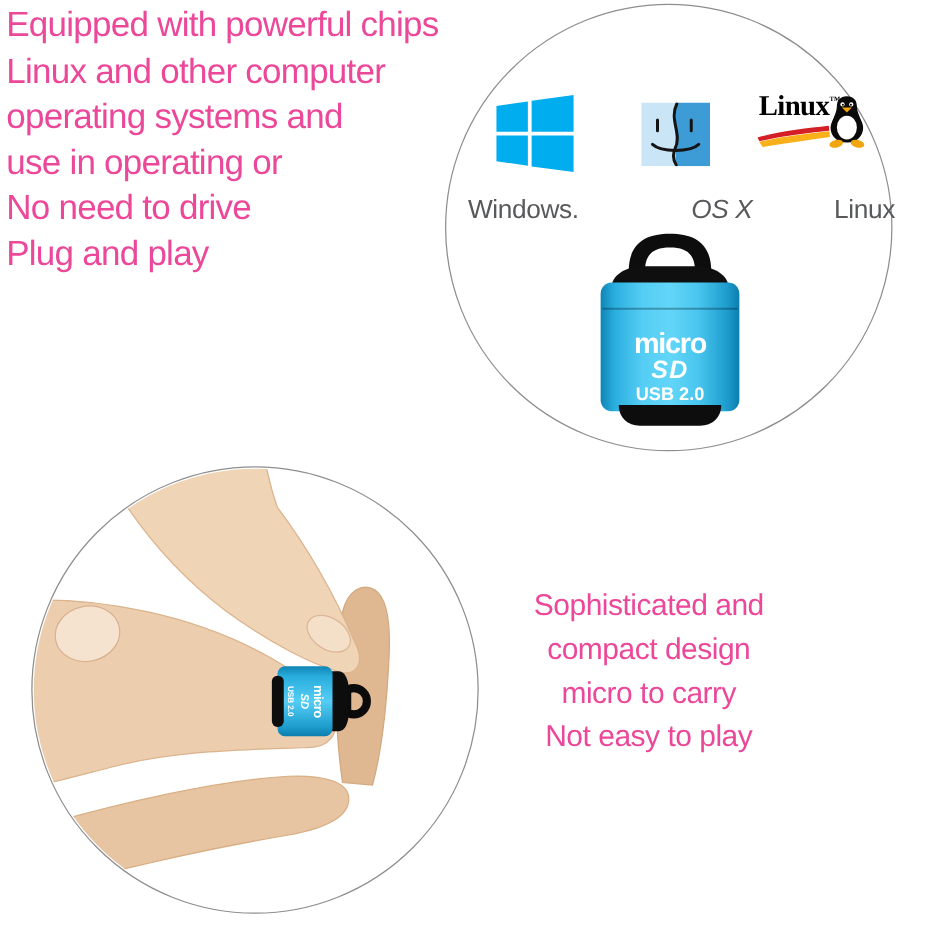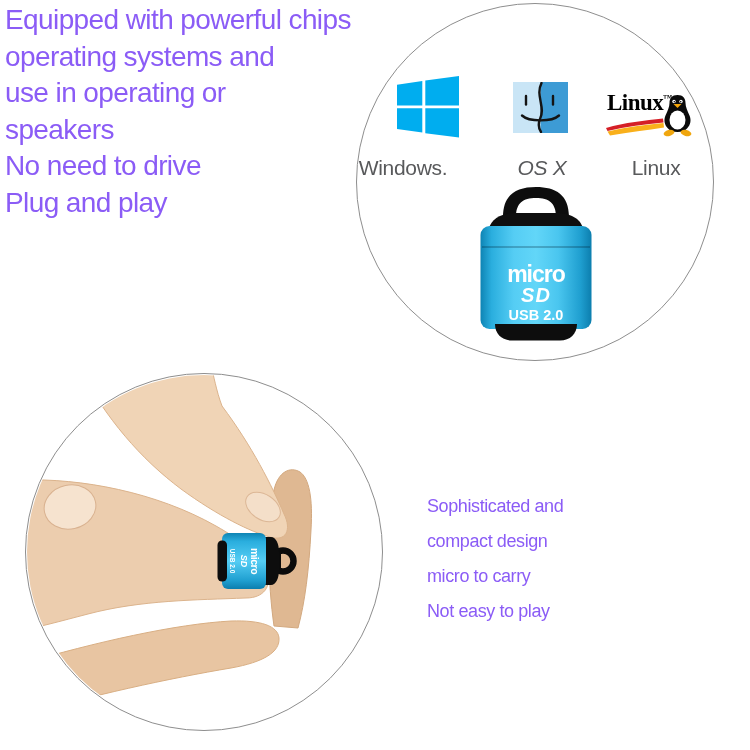--- a/index.html
+++ b/index.html
@@ -1,43 +1,43 @@
 <!DOCTYPE html>
 <html><head>
 <meta charset="utf-8">
 <style>
   html,body{margin:0;padding:0;background:#fff;}
   .canvas{position:relative;width:750px;height:750px;background:#fff;overflow:hidden;
           font-family:"Liberation Sans","DejaVu Sans",sans-serif;}
-  .feature-text{position:absolute;color:#8b5cf6;white-space:nowrap;}
+  .feature-text{position:absolute;color:#ec4899;white-space:nowrap;}
   .feature-text.tl{left:5px;top:2px;font-size:28px;line-height:36.5px;letter-spacing:-0.6px;}
-  .feature-text.br{left:427px;top:489px;font-size:18px;line-height:35px;letter-spacing:-0.4px;}
+  .feature-text.br{left:427px;top:467px;font-size:24px;line-height:35px;letter-spacing:-0.4px;text-align:center;}
   .circle{position:absolute;border:1px solid #8e8e8e;border-radius:50%;background:#fff;box-sizing:border-box;}
   .top-circle{left:356px;top:3px;width:358px;height:358px;}
   .bottom-circle{left:25px;top:373px;width:358px;height:358px;}
   .abs{position:absolute;}
-  .os-label{position:absolute;width:120px;text-align:center;color:#58595b;
+  .os-label{position:absolute;width:120px;text-align:right;color:#58595b;
             font-size:21px;letter-spacing:-0.3px;top:152px;}
   .linux-logotype{position:absolute;left:2px;top:-4px;
             font-family:"Liberation Serif","DejaVu Serif",serif;font-weight:700;
             font-size:23px;color:#000;letter-spacing:-0.5px;}
   .linux-tm{font-size:9px;vertical-align:9px;letter-spacing:0;}
   svg{display:block;}
   svg text{font-family:"Liberation Sans","DejaVu Sans",sans-serif;}
 </style>
 </head>
 <body>
 
 <div class="canvas">
 
   <div class="feature-text tl">
     <div>Equipped with powerful chips</div>
+    <div>Linux and other computer</div>
     <div>operating systems and</div>
     <div>use in operating or</div>
-    <div>speakers</div>
     <div>No need to drive</div>
     <div>Plug and play</div>
   </div>
 
   <div class="circle top-circle">
 
     <div class="abs" style="left:40px;top:72px;">
       <svg width="62" height="62" viewBox="0 0 62 62">
         <polygon points="0,8.8 25.3,5.1 25.3,29.4 0,29.4" fill="#00adef"></polygon>
         <polygon points="28.3,4.6 62,0 62,29.4 28.3,29.4" fill="#00adef"></polygon>
@@ -54,21 +54,21 @@
         <g fill="none" stroke="#141414" stroke-width="2.4" stroke-linecap="round">
           <path d="M28.5,1 C22,14 33,25 27,37 C25,42 26,47 28,50"></path>
           <path d="M13,14 L13,22.5"></path>
           <path d="M40,14 L40,22.5"></path>
           <path d="M9,33.5 C16,40 39,40 46,33.5"></path>
         </g>
       </svg>
     </div>
     <div class="os-label" style="left:125px;font-style:italic;">OS X</div>
 
-    <div class="abs" style="left:248px;top:90px;width:96px;height:46px;text-align:right;">
+    <div class="abs" style="left:248px;top:72px;width:96px;height:46px;text-align:right;">
       <div class="linux-logotype"><span>Linux</span><span class="linux-tm">™</span></div>
       <svg class="abs" style="left:0;top:24px;" width="60" height="18" viewBox="0 0 60 18">
         <path d="M1,10 C20,4.5 40,2.5 58,0.5 L58.5,4.5 C40,6.5 21,8.5 2.5,13 Z" fill="#d51f26"></path>
         <path d="M2.5,13.5 C21,9 40,7 58.5,5 L59,9.5 C42,12 24,14.5 5,17.5 Z" fill="#f9b01b"></path>
       </svg>
       <svg class="abs" style="left:56px;top:0;" width="33" height="43" viewBox="0 0 33 43">
         <path d="M16.5,1 C11,1 8.5,4.5 8.5,9 C8.5,13 6.5,17 4.5,21.5 C2.5,26 3.5,31 7,34.5 C9,36.5 12,38 16.5,38 C21,38 24,36.5 26,34.5 C29.5,31 30.5,26 28.5,21.5 C26.5,17 24.5,13 24.5,9 C24.5,4.5 22,1 16.5,1 Z" fill="#0a0a0a"></path>
         <ellipse cx="16.5" cy="26" rx="8" ry="9.5" fill="#ffffff"></ellipse>
         <circle cx="13" cy="7.5" r="1.7" fill="#ffffff"></circle>
           <circle cx="20" cy="7.5" r="1.7" fill="#ffffff"></circle>

